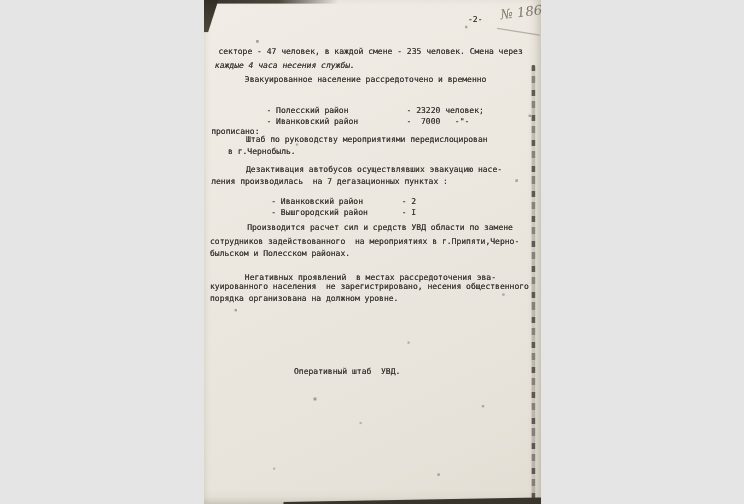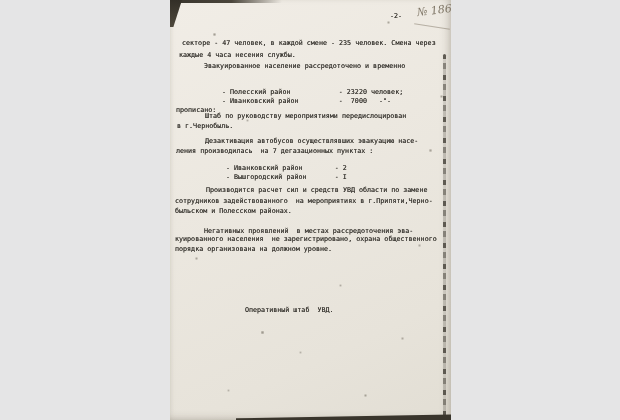--- a/index.html
+++ b/index.html
@@ -103,34 +103,34 @@
 
   <div class="grain"></div>
 
   <div class="typed page-num">-2-</div>
 
   <div class="handwriting">№ 186</div>
   <div class="pencil-stroke"></div>
 
   <div class="lines-layer" id="lines">
       <div class="typed" style="left: 182px; top: 40px;">секторе - 47 человек, в каждой смене - 235 человек. Смена через</div>
-      <div class="typed" style="left: 179px; top: 52px;">каждые 4 часа несения службы.</div>
+      <div class="typed" style="left: 179px; top: 52px; font-style: italic;">каждые 4 часа несения службы.</div>
       <div class="typed" style="left: 204px; top: 63px;">Эвакуированное население рассредоточено и временно</div>
       <div class="typed" style="left: 176px; top: 76px; margin-top: 31px;">прописано:</div>
       <div class="typed" style="left: 222px; top: 89px;">- Полесский район            - 23220 человек;</div>
       <div class="typed" style="left: 222px; top: 98px;">- Иванковский район          -  7000   -"-</div>
       <div class="typed" style="left: 205px; top: 113px;">Штаб по руководству мероприятиями передислоцирован</div>
-      <div class="typed" style="left: 177px; top: 123px;">в г.Чернобыль.</div>
+      <div class="typed" style="left: 190px; top: 123px;">в г.Чернобыль.</div>
       <div class="typed" style="left: 205px; top: 138px;">Дезактивация автобусов осуществлявших эвакуацию насе-</div>
       <div class="typed" style="left: 176px; top: 148px;">ления производилась  на 7 дегазационных пунктах :</div>
       <div class="typed" style="left: 226px; top: 165px; text-align: right;">- Иванковский район        - 2</div>
       <div class="typed" style="left: 226px; top: 174px;">- Вышгородский район       - I</div>
       <div class="typed" style="left: 206px; top: 187px;">Производится расчет сил и средств УВД области по замене</div>
       <div class="typed" style="left: 175px; top: 198px;">сотрудников задействованного  на мероприятиях в г.Припяти,Черно-</div>
       <div class="typed" style="left: 175px; top: 208px; text-align: center;">быльском и Полесском районах.</div>
       <div class="typed" style="left: 204px; top: 228px;">Негативных проявлений  в местах рассредоточения эва-</div>
-      <div class="typed" style="left: 175px; top: 236px;">куированного населения  не зарегистрировано, охрана общественного</div>
+      <div class="typed" style="left: 175px; top: 236px;">куированного населения  не зарегистрировано, несения общественного</div>
       <div class="typed" style="left: 175px; top: 246px;">порядка организована на должном уровне.</div>
     </div>
 
   <div class="typed signature">Оперативный штаб  УВД.</div>
 
 </div>
 
 </body></html>

